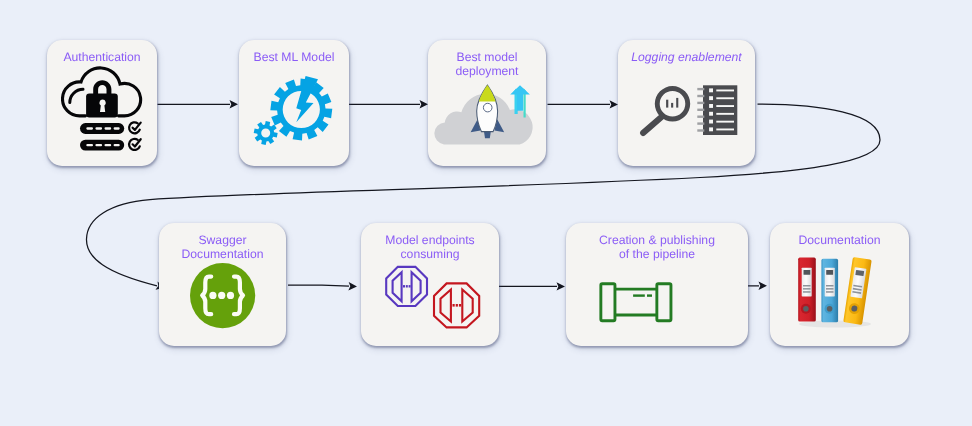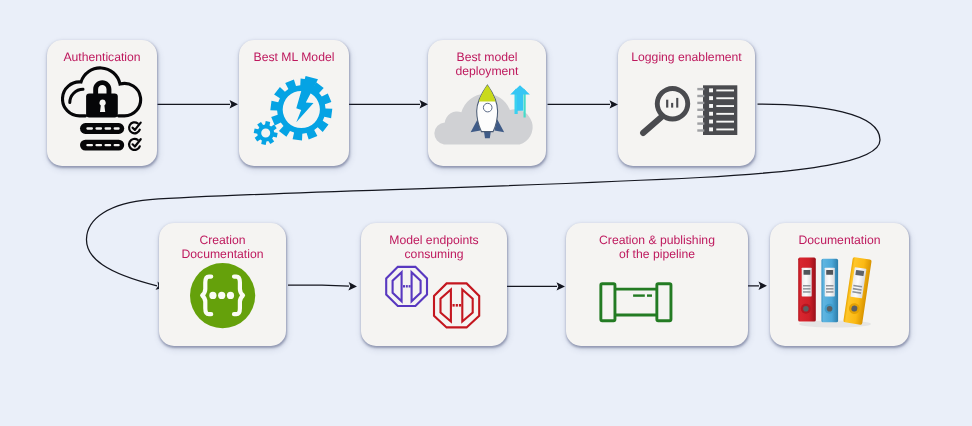--- a/index.html
+++ b/index.html
@@ -4,21 +4,21 @@
 <style>
   html,body{margin:0;padding:0;}
   body{width:972px;height:426px;background:#eaeff9;overflow:hidden;
        font-family:"Liberation Sans",sans-serif;
        -webkit-font-smoothing:antialiased;text-rendering:geometricPrecision;}
   #stage{position:relative;width:972px;height:426px;}
   .node{position:absolute;background:#f5f4f2;border-radius:15px;
         box-shadow:0.5px 1.5px 2.4px rgba(52,62,105,.42),
                    1px 3px 7px rgba(52,62,105,.16);}
   .node .title{position:absolute;left:-5px;right:-5px;top:9.5px;text-align:center;
-        font-size:12.2px;color:#be185d;line-height:14.5px;white-space:pre-line;}
+        font-size:12.2px;color:#8b5cf6;line-height:14.5px;white-space:pre-line;}
   .node .icon{position:absolute;left:0;right:0;display:flex;
         align-items:center;justify-content:center;}
   svg.edges{position:absolute;left:0;top:0;width:972px;height:426px;overflow:visible;}
 </style>
 </head>
 <body>
 
 <div id="stage">
 
 <svg class="edges" viewBox="0 0 972 426">
@@ -127,21 +127,21 @@
       <path d="M56.4 -11.9 C62.0 -4.0 66.6 5.0 66.6 14.0 C66.6 23.0 64.0 30.6 62.1 34.6
                L50.4 34.6 C48.5 30.6 45.7 23.0 45.7 14.0 C45.7 5.0 50.8 -4.0 56.4 -11.9 Z" fill="#fdfdfd" stroke="#4a5b74" stroke-width="1.05"></path>
 
       <path d="M56.4 -11.9 C59.9 -7.0 62.9 -1.0 64.6 4.4 L47.8 4.4 C49.5 -1.0 52.9 -7.0 56.4 -11.9 Z" fill="#c9da1b"></path>
 
       <circle cx="56.7" cy="10.6" r="4.3" fill="#ffffff" stroke="#5b6a86" stroke-width="1.0"></circle>
     </svg>
   </div>
 </div>
 
-<div class="node" style="left:618px;top:40px;width:137px;height:126px;">
+<div class="node" style="left:618px;top:40px;width:137px;height:126px;font-style:italic;">
   <div class="title">Logging enablement</div>
   <div class="icon" style="top:44px;left:22px;width:98px;height:52px;display:block;">
     <svg width="98" height="52" viewBox="0 0 98 52" style="overflow:visible">
       <g fill="#4a4b4f">
 
         <path d="M32.5 2.1 A 17.7 17.7 0 1 0 32.5 37.5 A 17.7 17.7 0 1 0 32.5 2.1 Z
                  M 32.5 7.0 A 12.8 12.8 0 1 1 32.5 32.6 A 12.8 12.8 0 1 1 32.5 7.0 Z"></path>
 
         <path d="M21.4 29.0 L25.8 33.3 L4.9 51.4 A 3.1 3.1 0 0 1 0.6 47.0 Z"></path>
 
@@ -173,21 +173,21 @@
         <rect x="69.1" y="35.6" width="3.9" height="3.9"></rect>
         <rect x="76.3" y="36.7" width="17.7" height="1.9"></rect>
         <rect x="69.1" y="43.4" width="3.9" height="3.9"></rect>
         <rect x="76.3" y="44.5" width="17.7" height="1.9"></rect>
       </g>
     </svg>
   </div>
 </div>
 
 <div class="node" style="left:159px;top:223px;width:127px;height:123px;">
-  <div class="title">Creation
+  <div class="title">Swagger
 Documentation</div>
   <div class="icon" style="top:40px;left:31px;width:66px;height:66px;display:block;">
     <svg width="66" height="66" viewBox="0 0 66 66">
       <circle cx="32.6" cy="32.6" r="32.6" fill="#65a10b"></circle>
       <g fill="none" stroke="#fbfcf5" stroke-width="4.2" stroke-linecap="round" stroke-linejoin="round">
         <path d="M21.2 13.6 L18.9 13.6 C15.9 13.6 15.3 16.0 15.3 19.6 L15.3 26.0
                  C15.3 28.6 14.5 30.3 12.2 32.4 C14.5 34.5 15.3 36.2 15.3 38.8 L15.3 45.2
                  C15.3 48.8 15.9 51.2 18.9 51.2 L21.2 51.2"></path>
         <path d="M44.0 13.6 L46.3 13.6 C49.3 13.6 49.9 16.0 49.9 19.6 L49.9 26.0
                  C49.9 28.6 50.7 30.3 53.0 32.4 C50.7 34.5 49.9 36.2 49.9 38.8 L49.9 45.2
@@ -195,21 +195,21 @@
       </g>
       <g fill="#fbfcf5">
         <circle cx="22.9" cy="32.4" r="3.6"></circle>
         <circle cx="31.7" cy="32.4" r="3.6"></circle>
         <circle cx="40.5" cy="32.4" r="3.6"></circle>
       </g>
     </svg>
   </div>
 </div>
 
-<div class="node" style="left:361px;top:223px;width:138px;height:123px;padding-left:8px;">
+<div class="node" style="left:361px;top:223px;width:138px;height:123px;">
   <div class="title">Model endpoints
 consuming</div>
   <div class="icon" style="top:40px;left:23px;width:98px;height:68px;display:block;">
     <svg width="98" height="68" viewBox="0 0 98 68">
 
       <g stroke="#5838c0" stroke-width="2.1" fill="none" stroke-linejoin="miter">
         <path d="M13.8 3.85 L31.4 3.85 L43.0 15.45 L43.0 31.45 L31.4 42.95 L13.8 42.95 L2.2 31.45 L2.2 15.45 Z"></path>
         <path d="M17.6 9.2 L8.6 17.7 L8.6 29.7 L17.6 38.2 Z"></path>
         <path d="M27.6 9.2 L36.6 17.7 L36.6 29.7 L27.6 38.2 Z"></path>
       </g>

